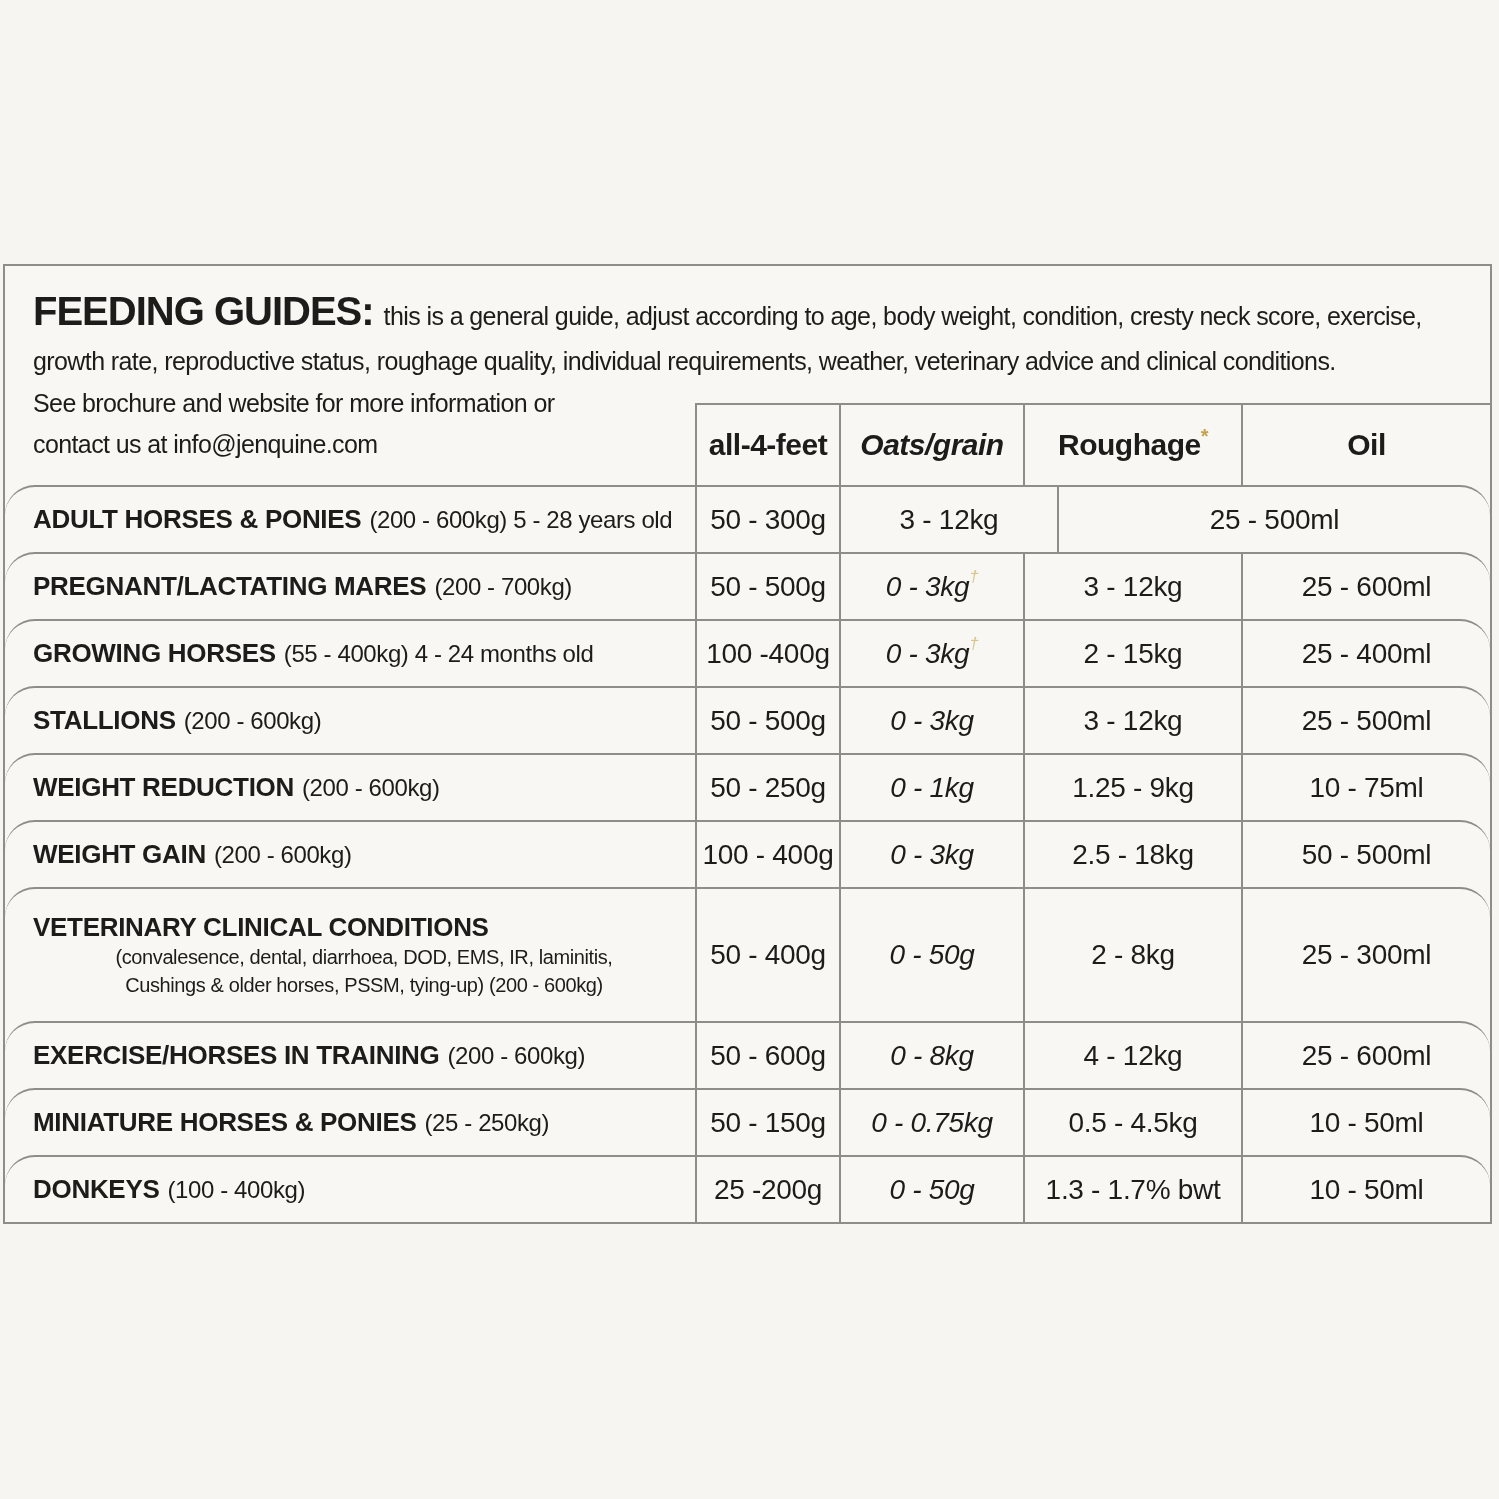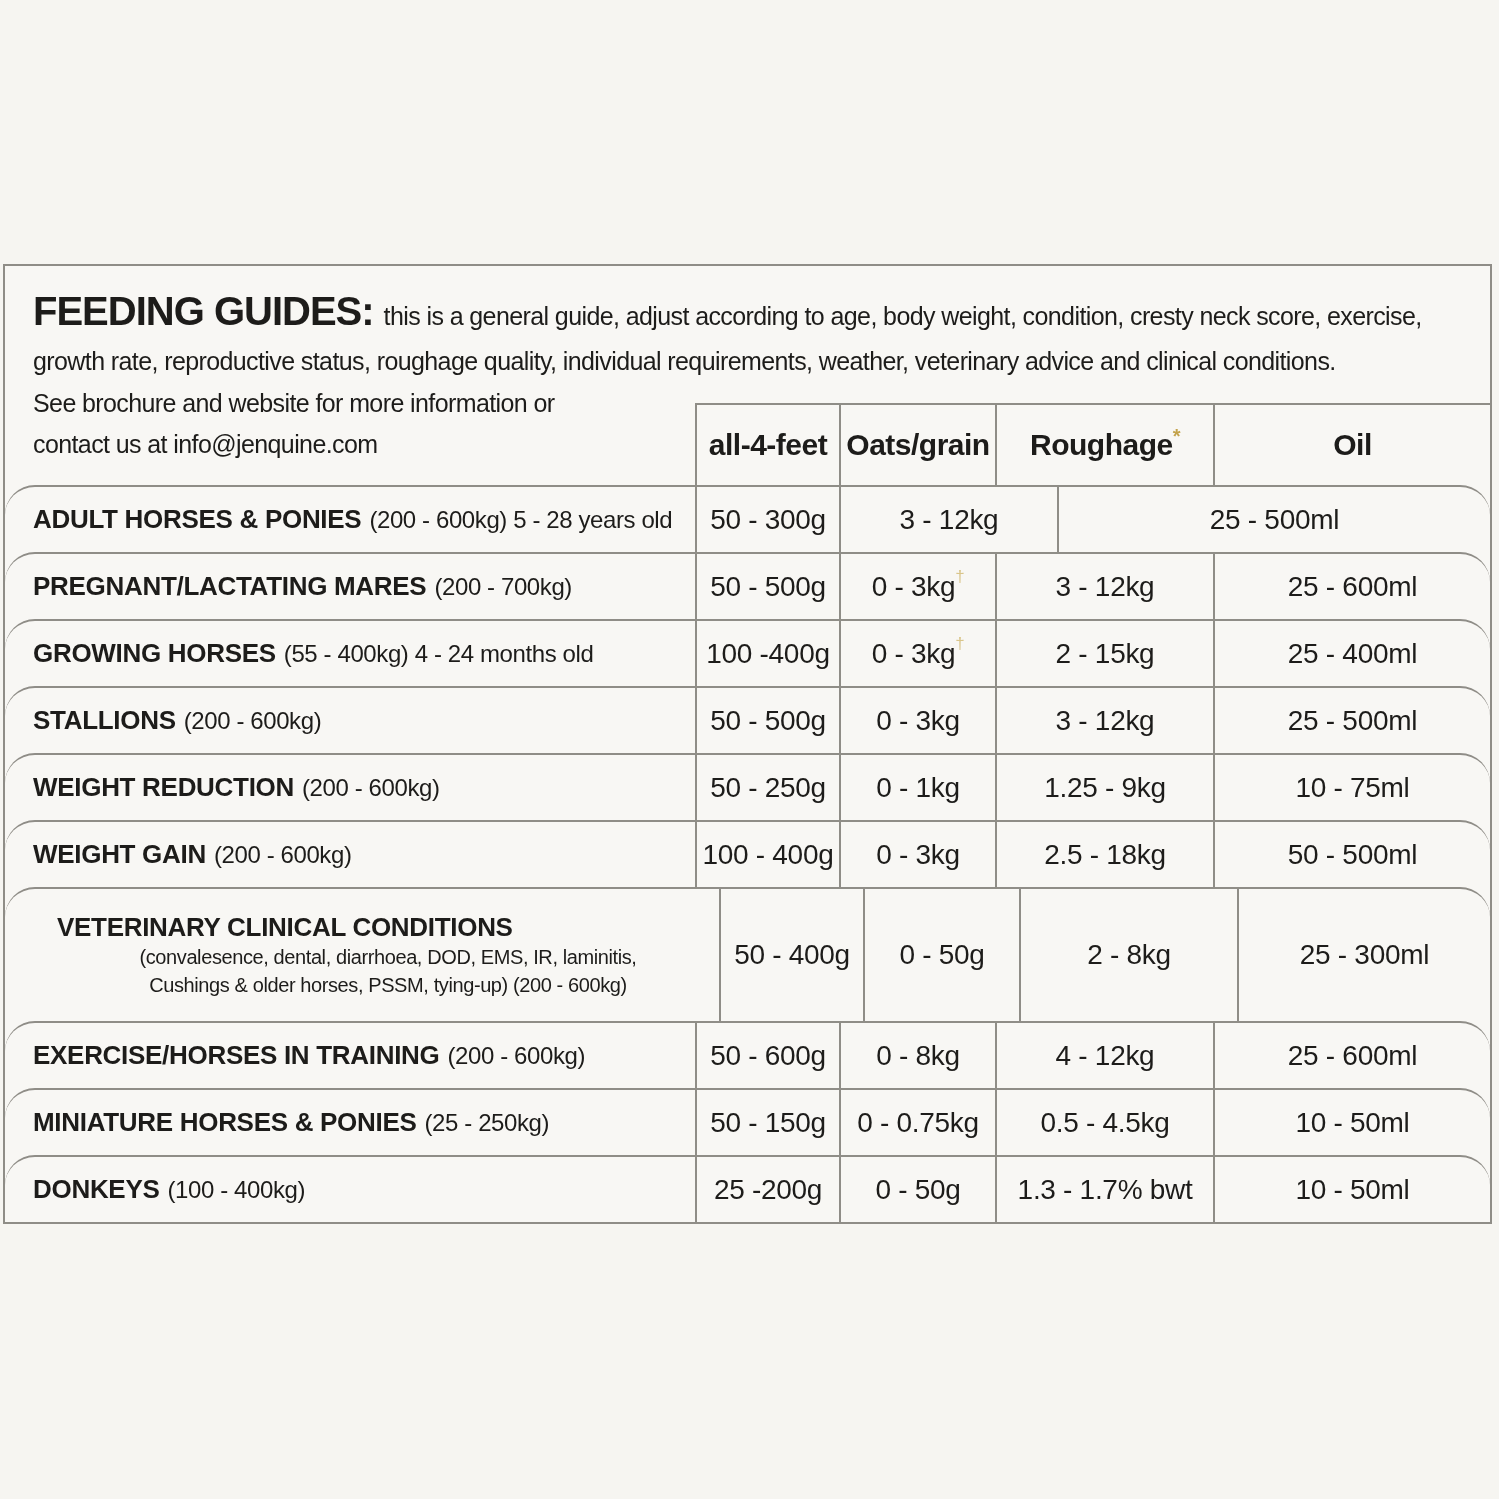--- a/index.html
+++ b/index.html
@@ -66,31 +66,31 @@
     font-weight:bold;
     letter-spacing:-0.5px;
   }
   .col-head sup{
     font-size:20px;
     color:var(--gold);
     line-height:0;
     position:relative; top:-9px;
   }
   .c1{width:144px;}
-  .c2{width:156px;}
+  .c2{width:184px;font-style:italic;}
   .c3{width:218px;}
   .c4{flex:1;}
   
   .row{
     display:flex;
     height:67px;
     border-top:2px solid var(--line);
     border-radius:30px;
   }
-  .row.tall{height:134px;padding-left:24px;}
+  .row.tall{height:134px;}
   .label-cell{
     width:690px;
     padding-left:28px;
     display:flex;
     flex-direction:column;
     justify-content:center;
   }
   .label-line{white-space:nowrap;}
   .row-name{
     font-size:26px;

